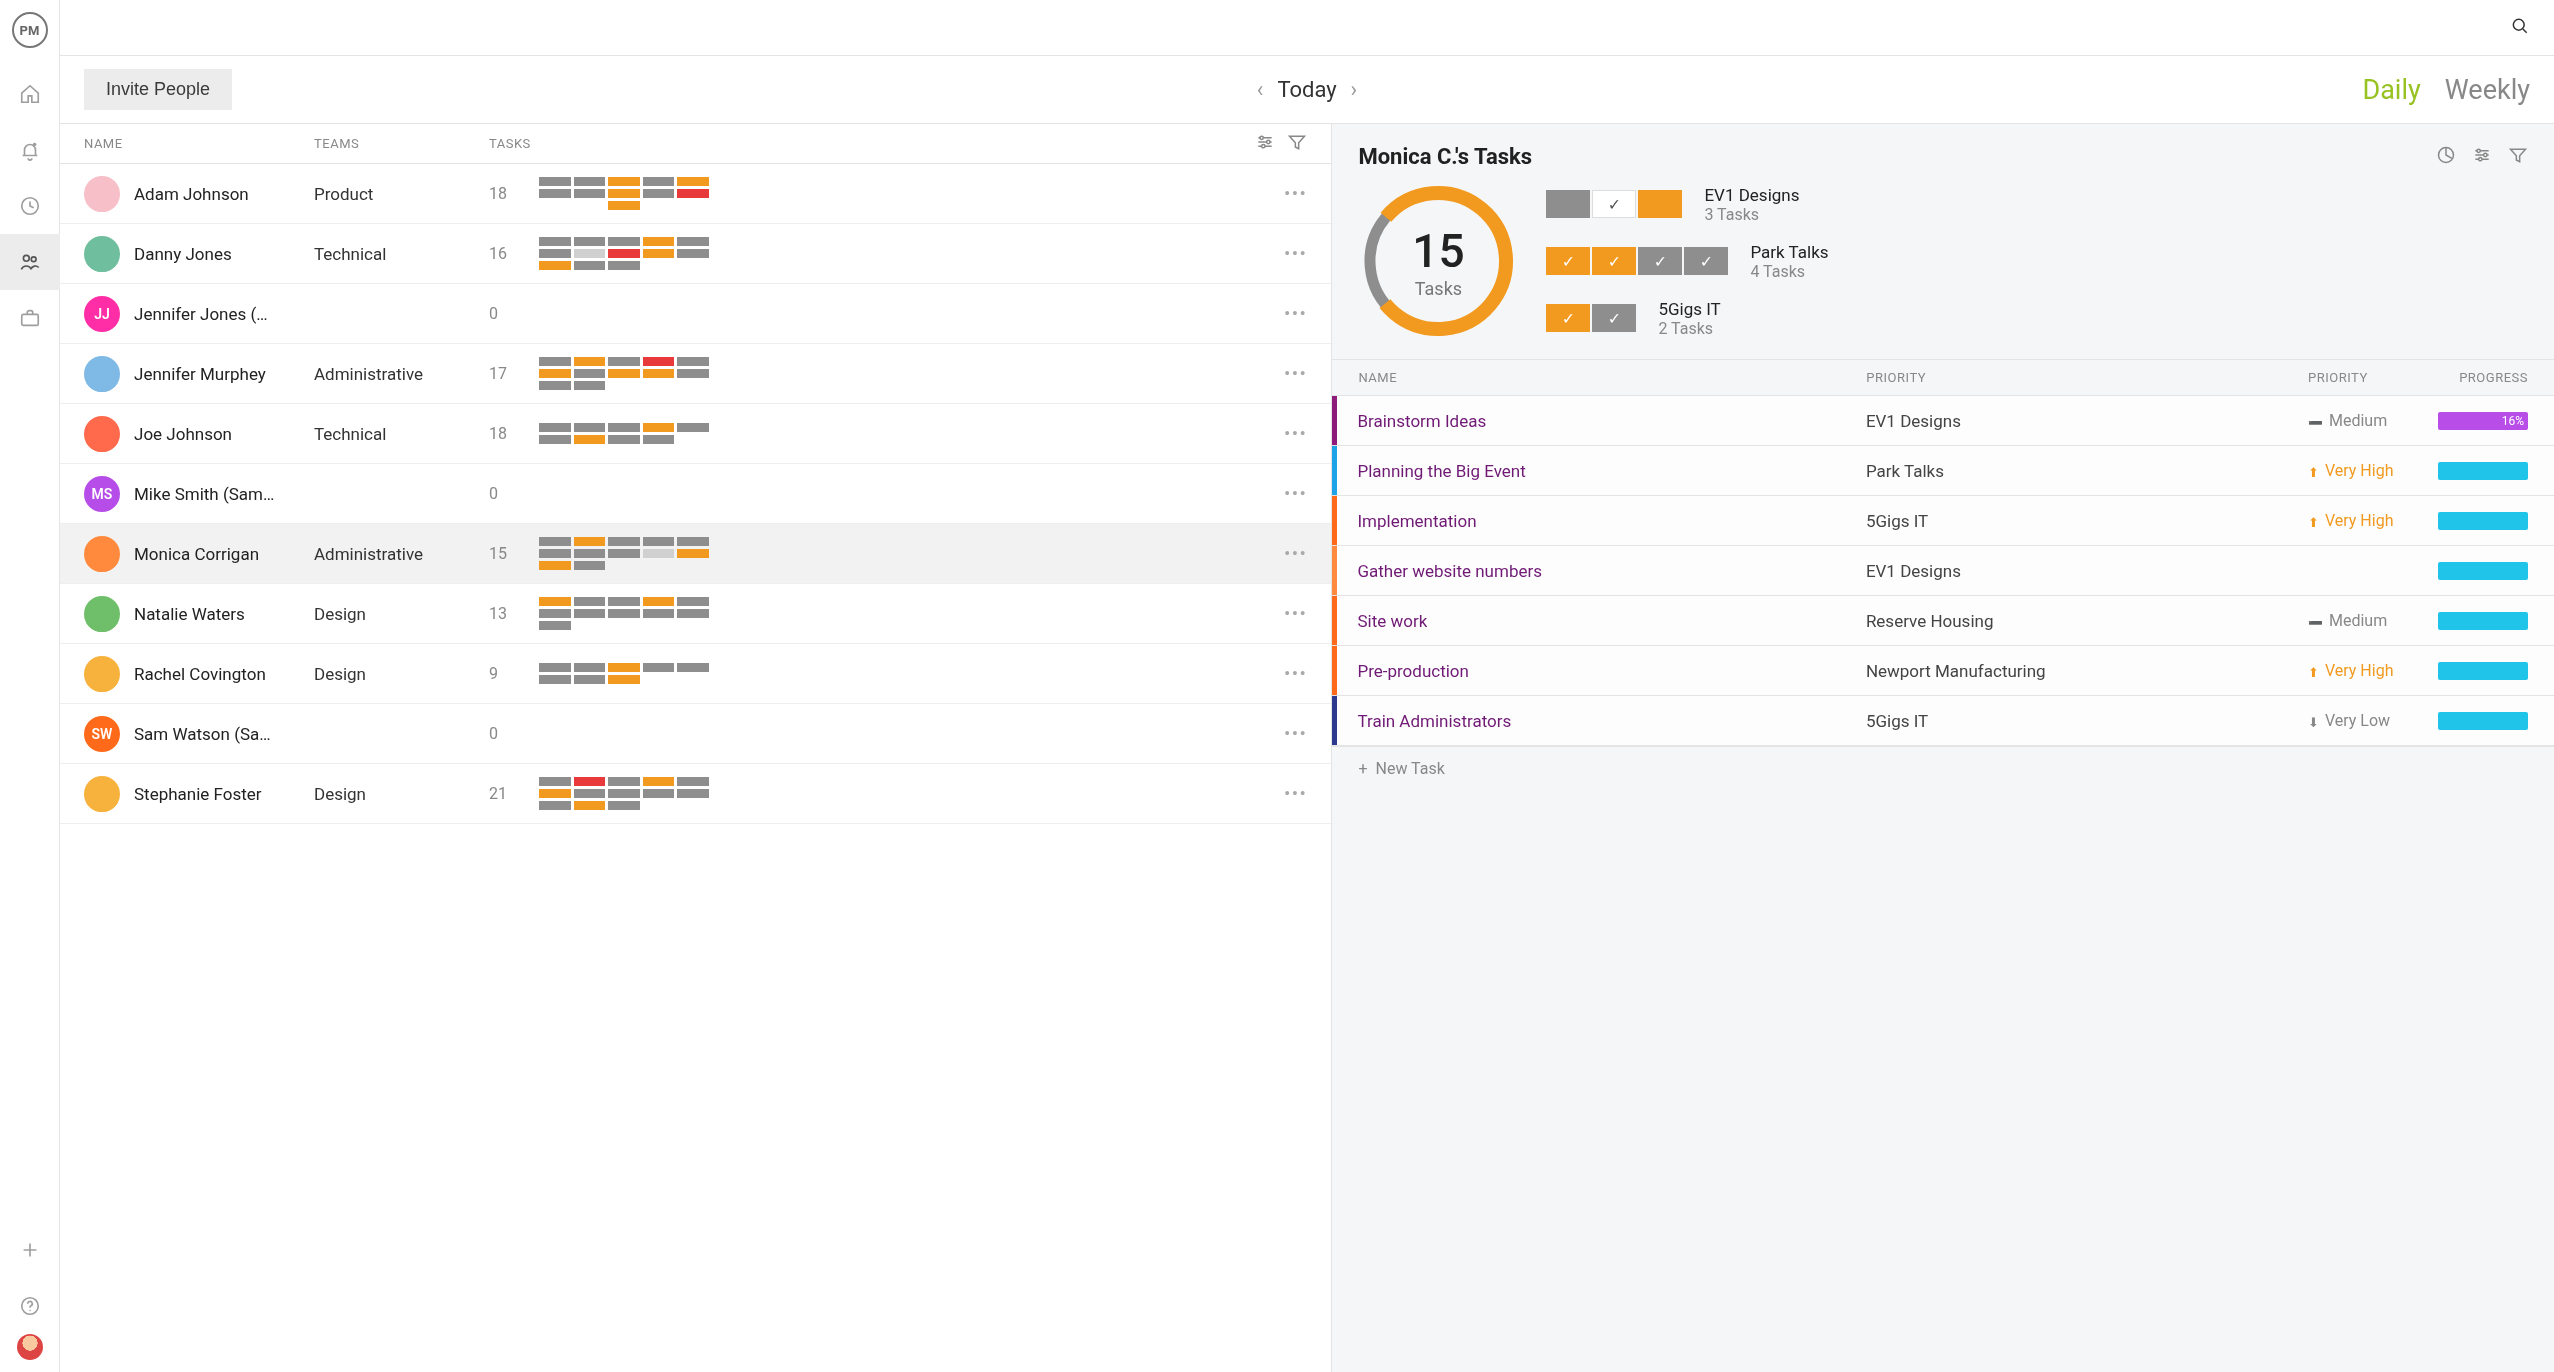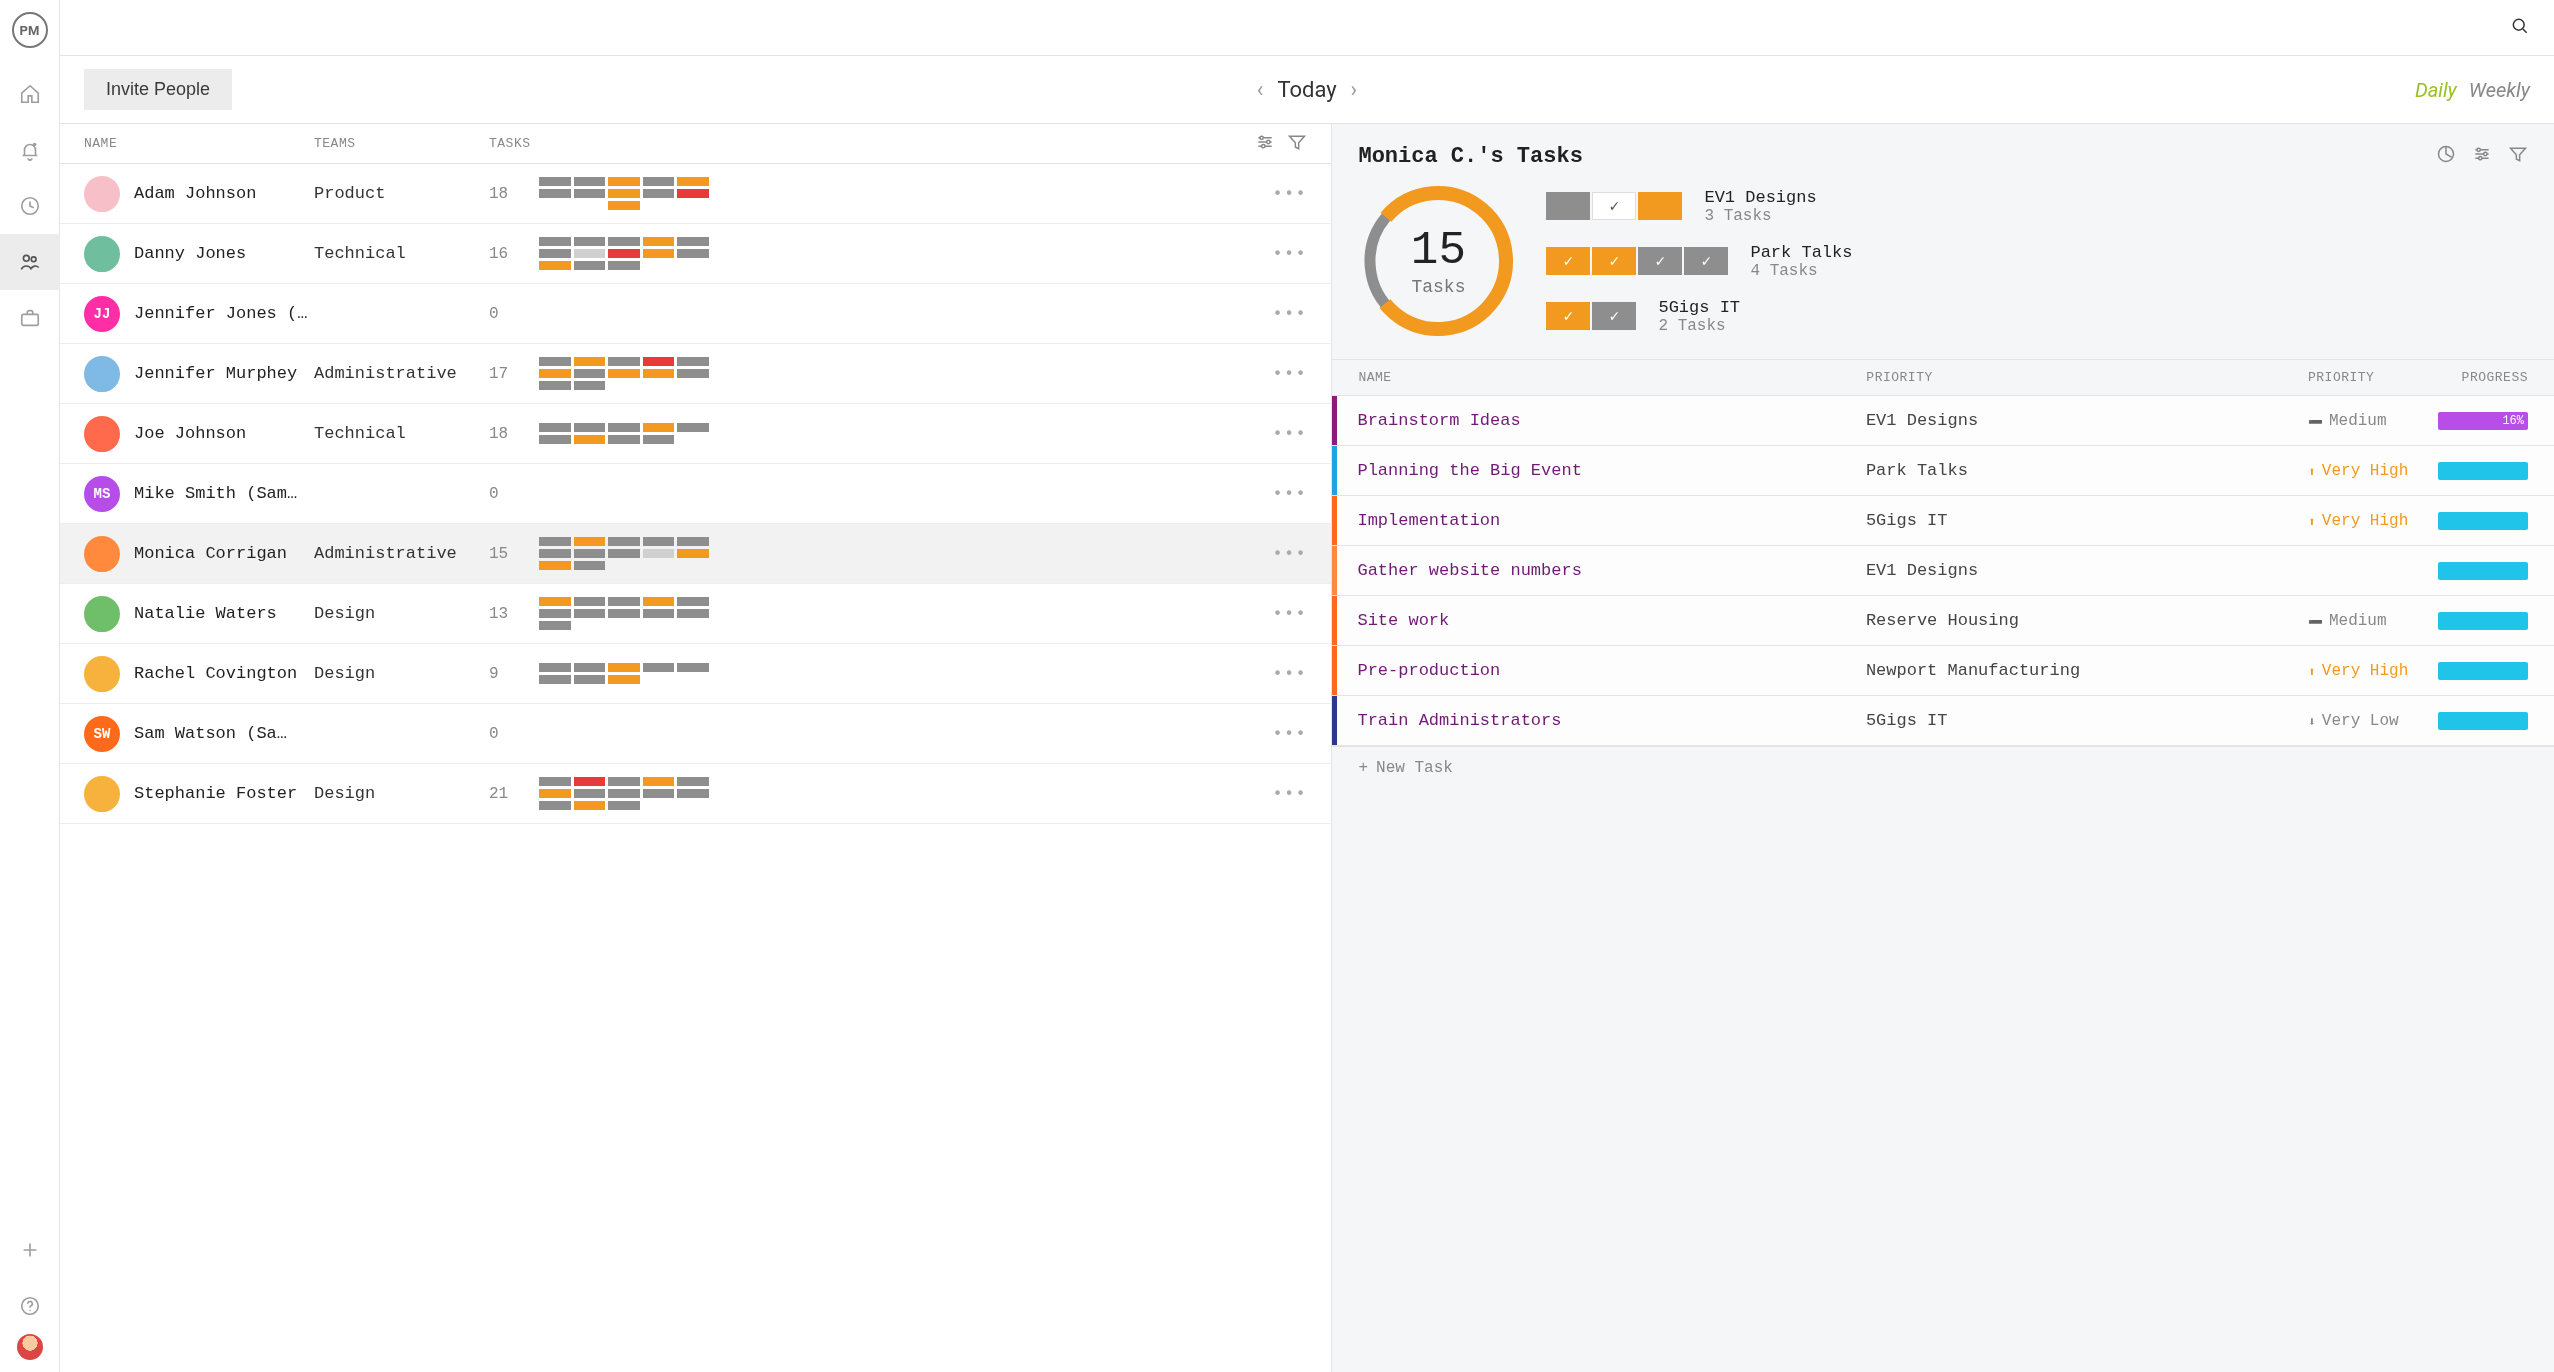--- a/index.html
+++ b/index.html
@@ -47,24 +47,24 @@
 }
 .invite-btn {
   background:#ececec; color:#3a3a3a; border:none;
   padding:10px 22px; font-size:18px; cursor:pointer;
 }
 .date-nav {
   position:absolute; left:50%; transform:translateX(-50%);
   display:flex; align-items:center; gap:14px; font-size:22px; color:#333;
 }
 .chev { color:#999; cursor:pointer; font-size:22px; user-select:none; }
-.view-toggle { margin-left:auto; display:flex; gap:12px; font-size:20px;font-style:italic; }
+.view-toggle { margin-left:auto; display:flex; gap:24px; font-size:27px; }
 .view-toggle .active { color:#97c221; }
 .view-toggle .inactive { color:#888; }
-.content { flex:1; display:flex; min-height:0;font-family:Liberation Mono, monospace; }
+.content { flex:1; display:flex; min-height:0; }
 .left-panel {
   flex:1.02; border-right:1px solid #e4e4e4;
   display:flex; flex-direction:column; min-width:0;
 }
 .col-headers {
   height:40px; display:flex; align-items:center;
   padding:0 24px; color:#888; font-size:13px; letter-spacing:.5px;
   border-bottom:1px solid #e4e4e4;
 }
 .ch-name { width:230px; }

